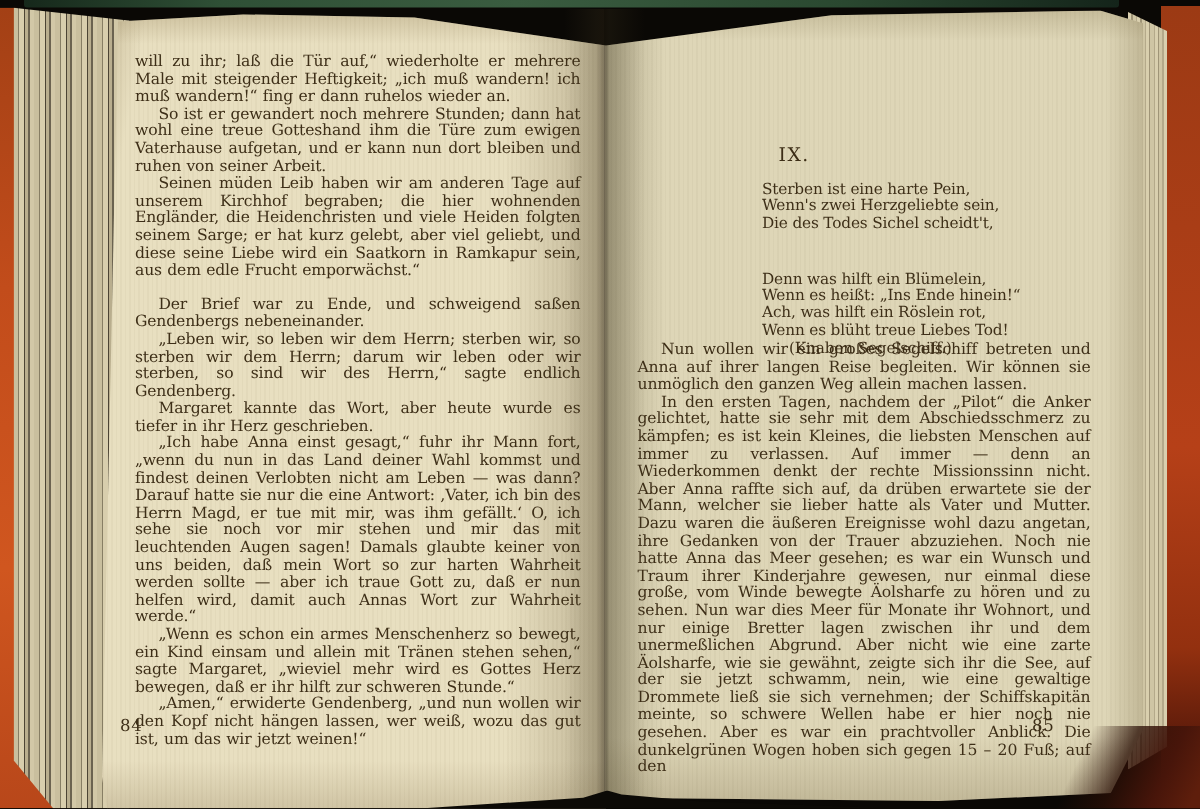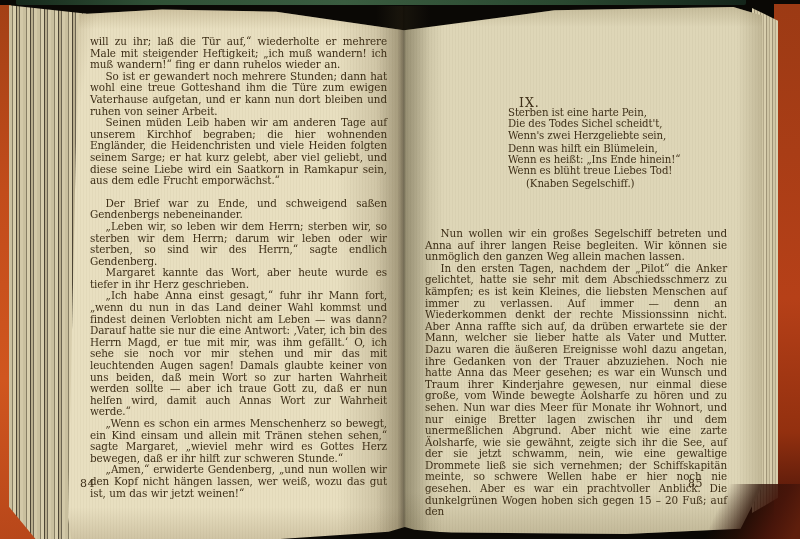--- a/index.html
+++ b/index.html
@@ -79,24 +79,24 @@
   .page-text p.ind{text-indent:1.5em;}
   .page-text p.gap{margin-top:11px;}
   .left-text{left:90px;top:36px;width:297px;}
   .right-text{left:425px;top:228px;width:302px;}
   .chapter-heading{
     position:absolute;left:441px;top:95px;width:302px;z-index:5;
     padding-left:78px;box-sizing:border-box;text-align:left;
     color:#3d2e17;font-size:12.5px;letter-spacing:1px;
   }
   .poem{
-    position:absolute;left:508px;top:107px;z-index:5;color:#3e2f18;
+    position:absolute;left:508px;top:121px;z-index:5;color:#3e2f18;
     font-size:10.2px;line-height:11.3px;letter-spacing:-0.1px;
   }
-  .poem .stanza2{margin-top:2px;}
+  .poem .stanza2{margin-top:26px;}
   .poem .attribution{margin-top:1px;padding-left:18px;}
   .page-number{
     position:absolute;z-index:5;color:#3d2e17;font-size:11px;letter-spacing:.5px;
   }
   .pn-left{left:80px;top:477px;}
   .pn-right{left:688px;top:477px;}
 </style>
 </head>
 <body>
 
@@ -119,26 +119,27 @@
   <p class="ind">„Wenn es schon ein armes Menschenherz so bewegt, ein Kind einsam und allein mit Tränen stehen sehen,“ sagte Margaret, „wieviel mehr wird es Gottes Herz bewegen, daß er ihr hilft zur schweren Stunde.“</p>
   <p class="ind">„Amen,“ erwiderte Gendenberg, „und nun wollen wir den Kopf nicht hängen lassen, wer weiß, wozu das gut ist, um das wir jetzt weinen!“</p>
 </div>
 <div class="page-number pn-left">84</div>
 
 <div class="chapter-heading">IX.</div>
 
 <div class="poem">
   <div class="stanza1">
     <div>Sterben ist eine harte Pein,</div>
+    <div>Wenn's zwei Herzgeliebte sein,</div>
     <div>Die des Todes Sichel scheidt't,</div>
-    <div>Wenn's zwei Herzgeliebte sein,</div>
   </div>
   <div class="stanza2">
     <div>Denn was hilft ein Blümelein,</div>
     <div>Wenn es heißt: „Ins Ende hinein!“</div>
+    <div>Ach, was hilft ein Röslein rot,</div>
     <div>Wenn es blüht treue Liebes Tod!</div>
   </div>
   <div class="attribution">(Knaben Segelschiff.)</div>
 </div>
 
 <div class="page-text right-text">
   <p class="ind">Nun wollen wir ein großes Segelschiff betreten und Anna auf ihrer langen Reise begleiten. Wir können sie unmöglich den ganzen Weg allein machen lassen.</p>
   <p class="ind">In den ersten Tagen, nachdem der „Pilot“ die Anker gelichtet, hatte sie sehr mit dem Abschiedsschmerz zu kämpfen; es ist kein Kleines, die liebsten Menschen auf immer zu verlassen. Auf immer — denn an Wiederkommen denkt der rechte Missionssinn nicht. Aber Anna raffte sich auf, da drüben erwartete sie der Mann, welcher sie lieber hatte als Vater und Mutter. Dazu waren die äußeren Ereignisse wohl dazu angetan, ihre Gedanken von der Trauer abzuziehen. Noch nie hatte Anna das Meer gesehen; es war ein Wunsch und Traum ihrer Kinderjahre gewesen, nur einmal diese große, vom Winde bewegte Äolsharfe zu hören und zu sehen. Nun war dies Meer für Monate ihr Wohnort, und nur einige Bretter lagen zwischen ihr und dem unermeßlichen Abgrund. Aber nicht wie eine zarte Äolsharfe, wie sie gewähnt, zeigte sich ihr die See, auf der sie jetzt schwamm, nein, wie eine gewaltige Drommete ließ sie sich vernehmen; der Schiffskapitän meinte, so schwere Wellen habe er hier noch nie gesehen. Aber es war ein prachtvoller Anblick. Die dunkelgrünen Wogen hoben sich gegen 15 – 20 Fuß; auf den</p>
 </div>
 <div class="page-number pn-right">85</div>

